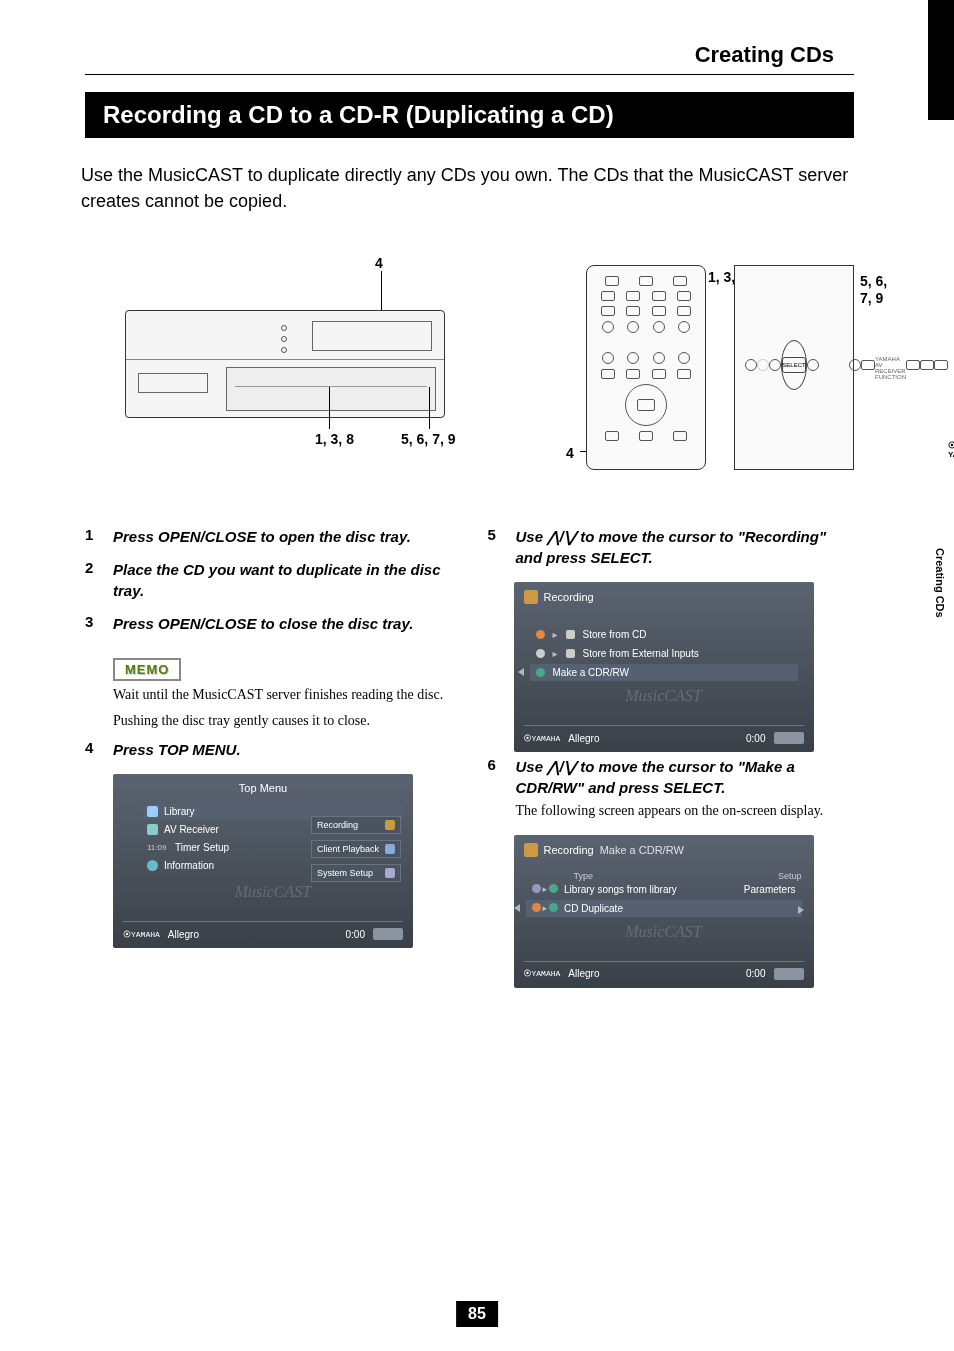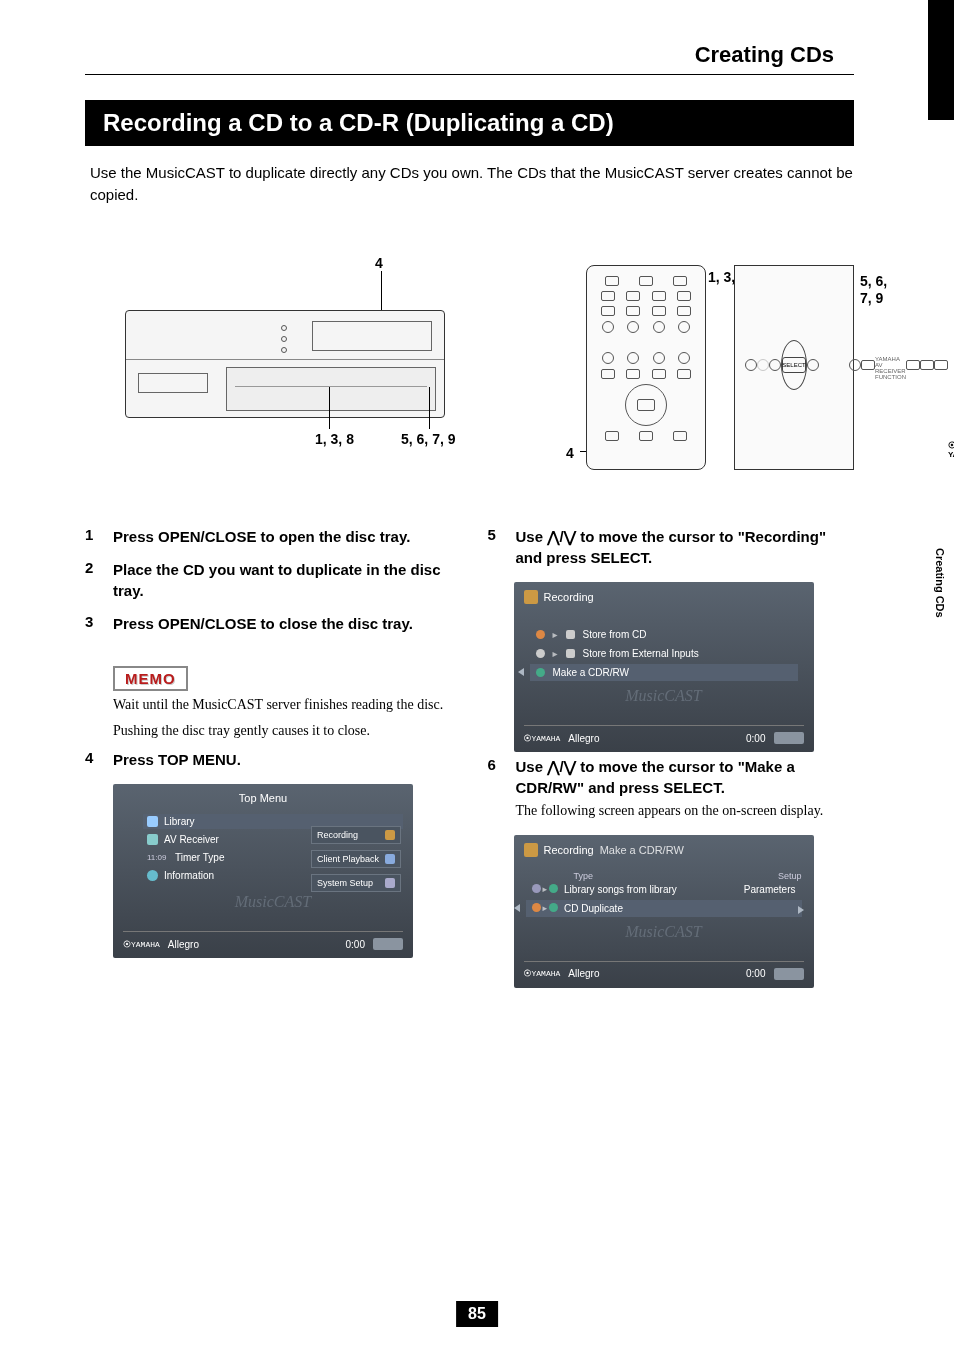--- a/index.html
+++ b/index.html
@@ -28,35 +28,35 @@
   }
   .divider-top {
     position: absolute;
     top: 74px;
     left: 85px;
     right: 100px;
     border-top: 1px solid #000;
   }
   .section-bar {
     position: absolute;
-    top: 100px;
+    top: 92px;
     left: 85px;
     right: 100px;
     background: #000;
     color: #fff;
     font-size: 24px;
     font-weight: bold;
     padding: 9px 18px;
   }
   .intro {
     position: absolute;
     top: 162px;
-    left: 90px;
+    left: 81px;
     right: 100px;
-    font-size: 15px;
+    font-size: 18px;
     line-height: 1.45;
   }
   .diagram-row {
     position: absolute;
     top: 255px;
     left: 85px;
     right: 100px;
     display: flex;
     justify-content: space-between;
   }
@@ -194,36 +194,37 @@
     font-weight: bold;
     width: 28px;
     flex-shrink: 0;
     font-size: 15px;
   }
   .step-body { flex: 1; }
   .step-bold {
     font-weight: bold;
     font-size: 15px;
     line-height: 1.4;
+    font-style: italic;
   }
   .step-caption {
     font-family: Georgia, 'Times New Roman', serif;
     font-size: 14px;
     margin-top: 4px;
     line-height: 1.35;
   }
   .memo-badge {
     display:inline-block;
     border: 2px solid #888;
     padding: 2px 10px;
-    font-size: 15px;
+    font-size: 13px;
     font-weight: bold;
-    color: #b91c1c;
+    color: #4d7c0f;
     letter-spacing: 1px;
-    margin: 20px 0 6px 28px;
+    margin: 12px 0 6px 28px;
     text-shadow: 1px 1px 0 #ccc;
   }
   .memo-text {
     font-family: Georgia, 'Times New Roman', serif;
     font-size: 14px;
     margin-left: 28px;
     margin-bottom: 10px;
   }
   .hint-wrap {
     display:flex; align-items:center; gap:4px;
@@ -542,21 +543,21 @@
           <div class="ss-row sel">
               <div class="ss-row-icon" style="background:#9cf"></div>
               <span>Library</span>
             </div>
           <div class="ss-row">
               <div class="ss-row-icon" style="background:#8cc"></div>
               <span>AV Receiver</span>
             </div>
           <div class="ss-row">
               <div style="font-size:8px;color:#ccd;width:22px">11:09</div>
-              <span>Timer Type</span>
+              <span>Timer Setup</span>
             </div>
           <div class="ss-row">
               <div class="ss-row-icon" style="background:#6bc;border-radius:50%"></div>
               <span>Information</span>
             </div>
         </div>
         <div class="ss-right-box">
           <div class="ss-right-item">
               <span>Recording</span>
               <div class="ricon" style="background:#c94"></div>

